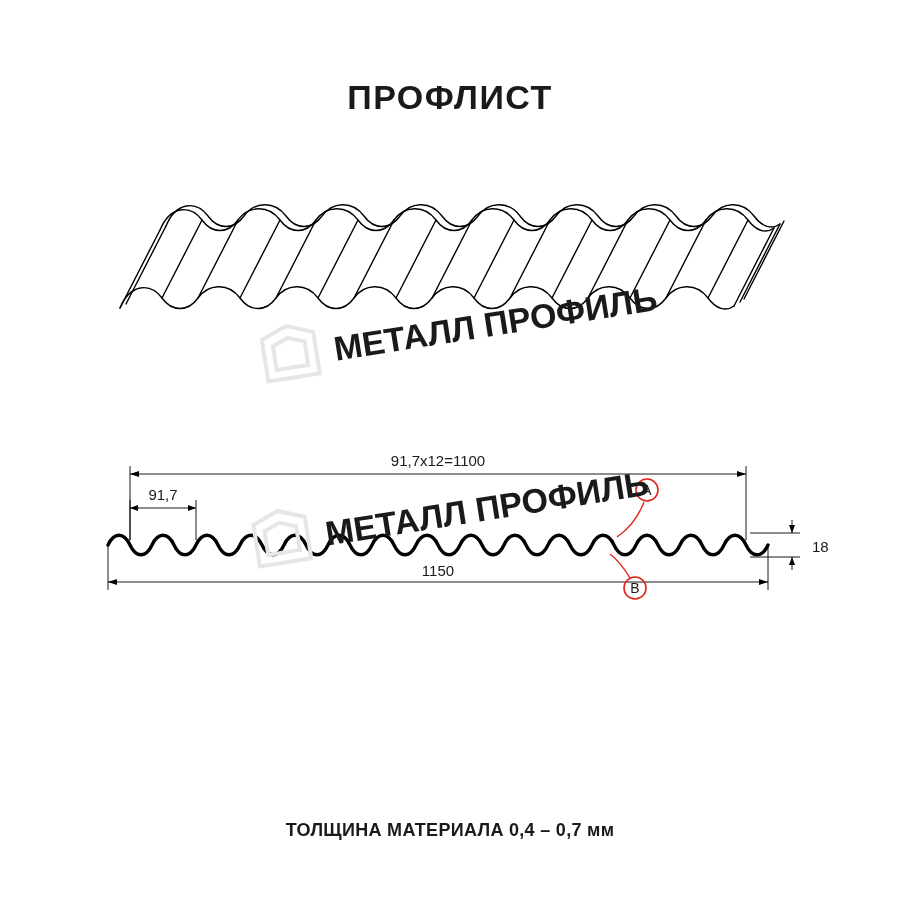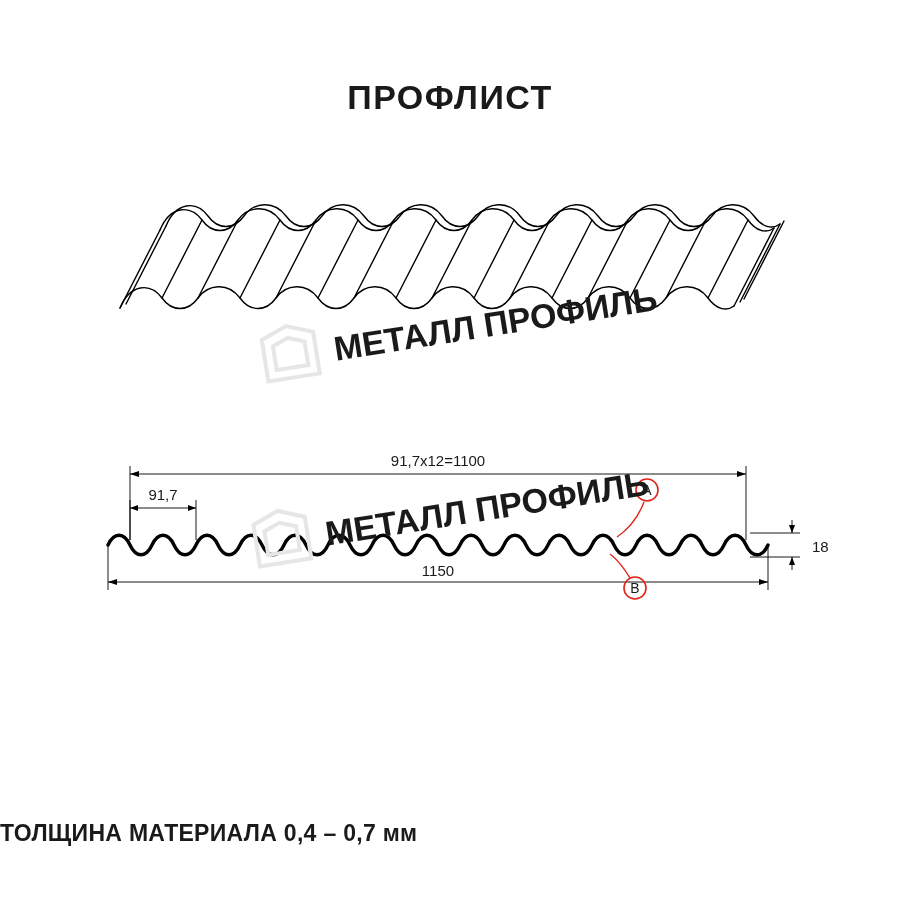--- a/index.html
+++ b/index.html
@@ -39,22 +39,22 @@
     font-size: 16px;
     font-weight: bold;
     color: #1a1a1a;
     letter-spacing: 0.5px;
   }
   .footer-note {
     position: absolute;
     top: 820px;
     left: 0;
     width: 900px;
-    text-align: left;
-    font-size: 23px;
+    text-align: center;
+    font-size: 18px;
     font-weight: bold;
     color: #1a1a1a;
     letter-spacing: 0.3px;
   }
   .iso-view {
     position: absolute;
     top: 190px;
     left: 90px;
     width: 720px;
     height: 160px;

